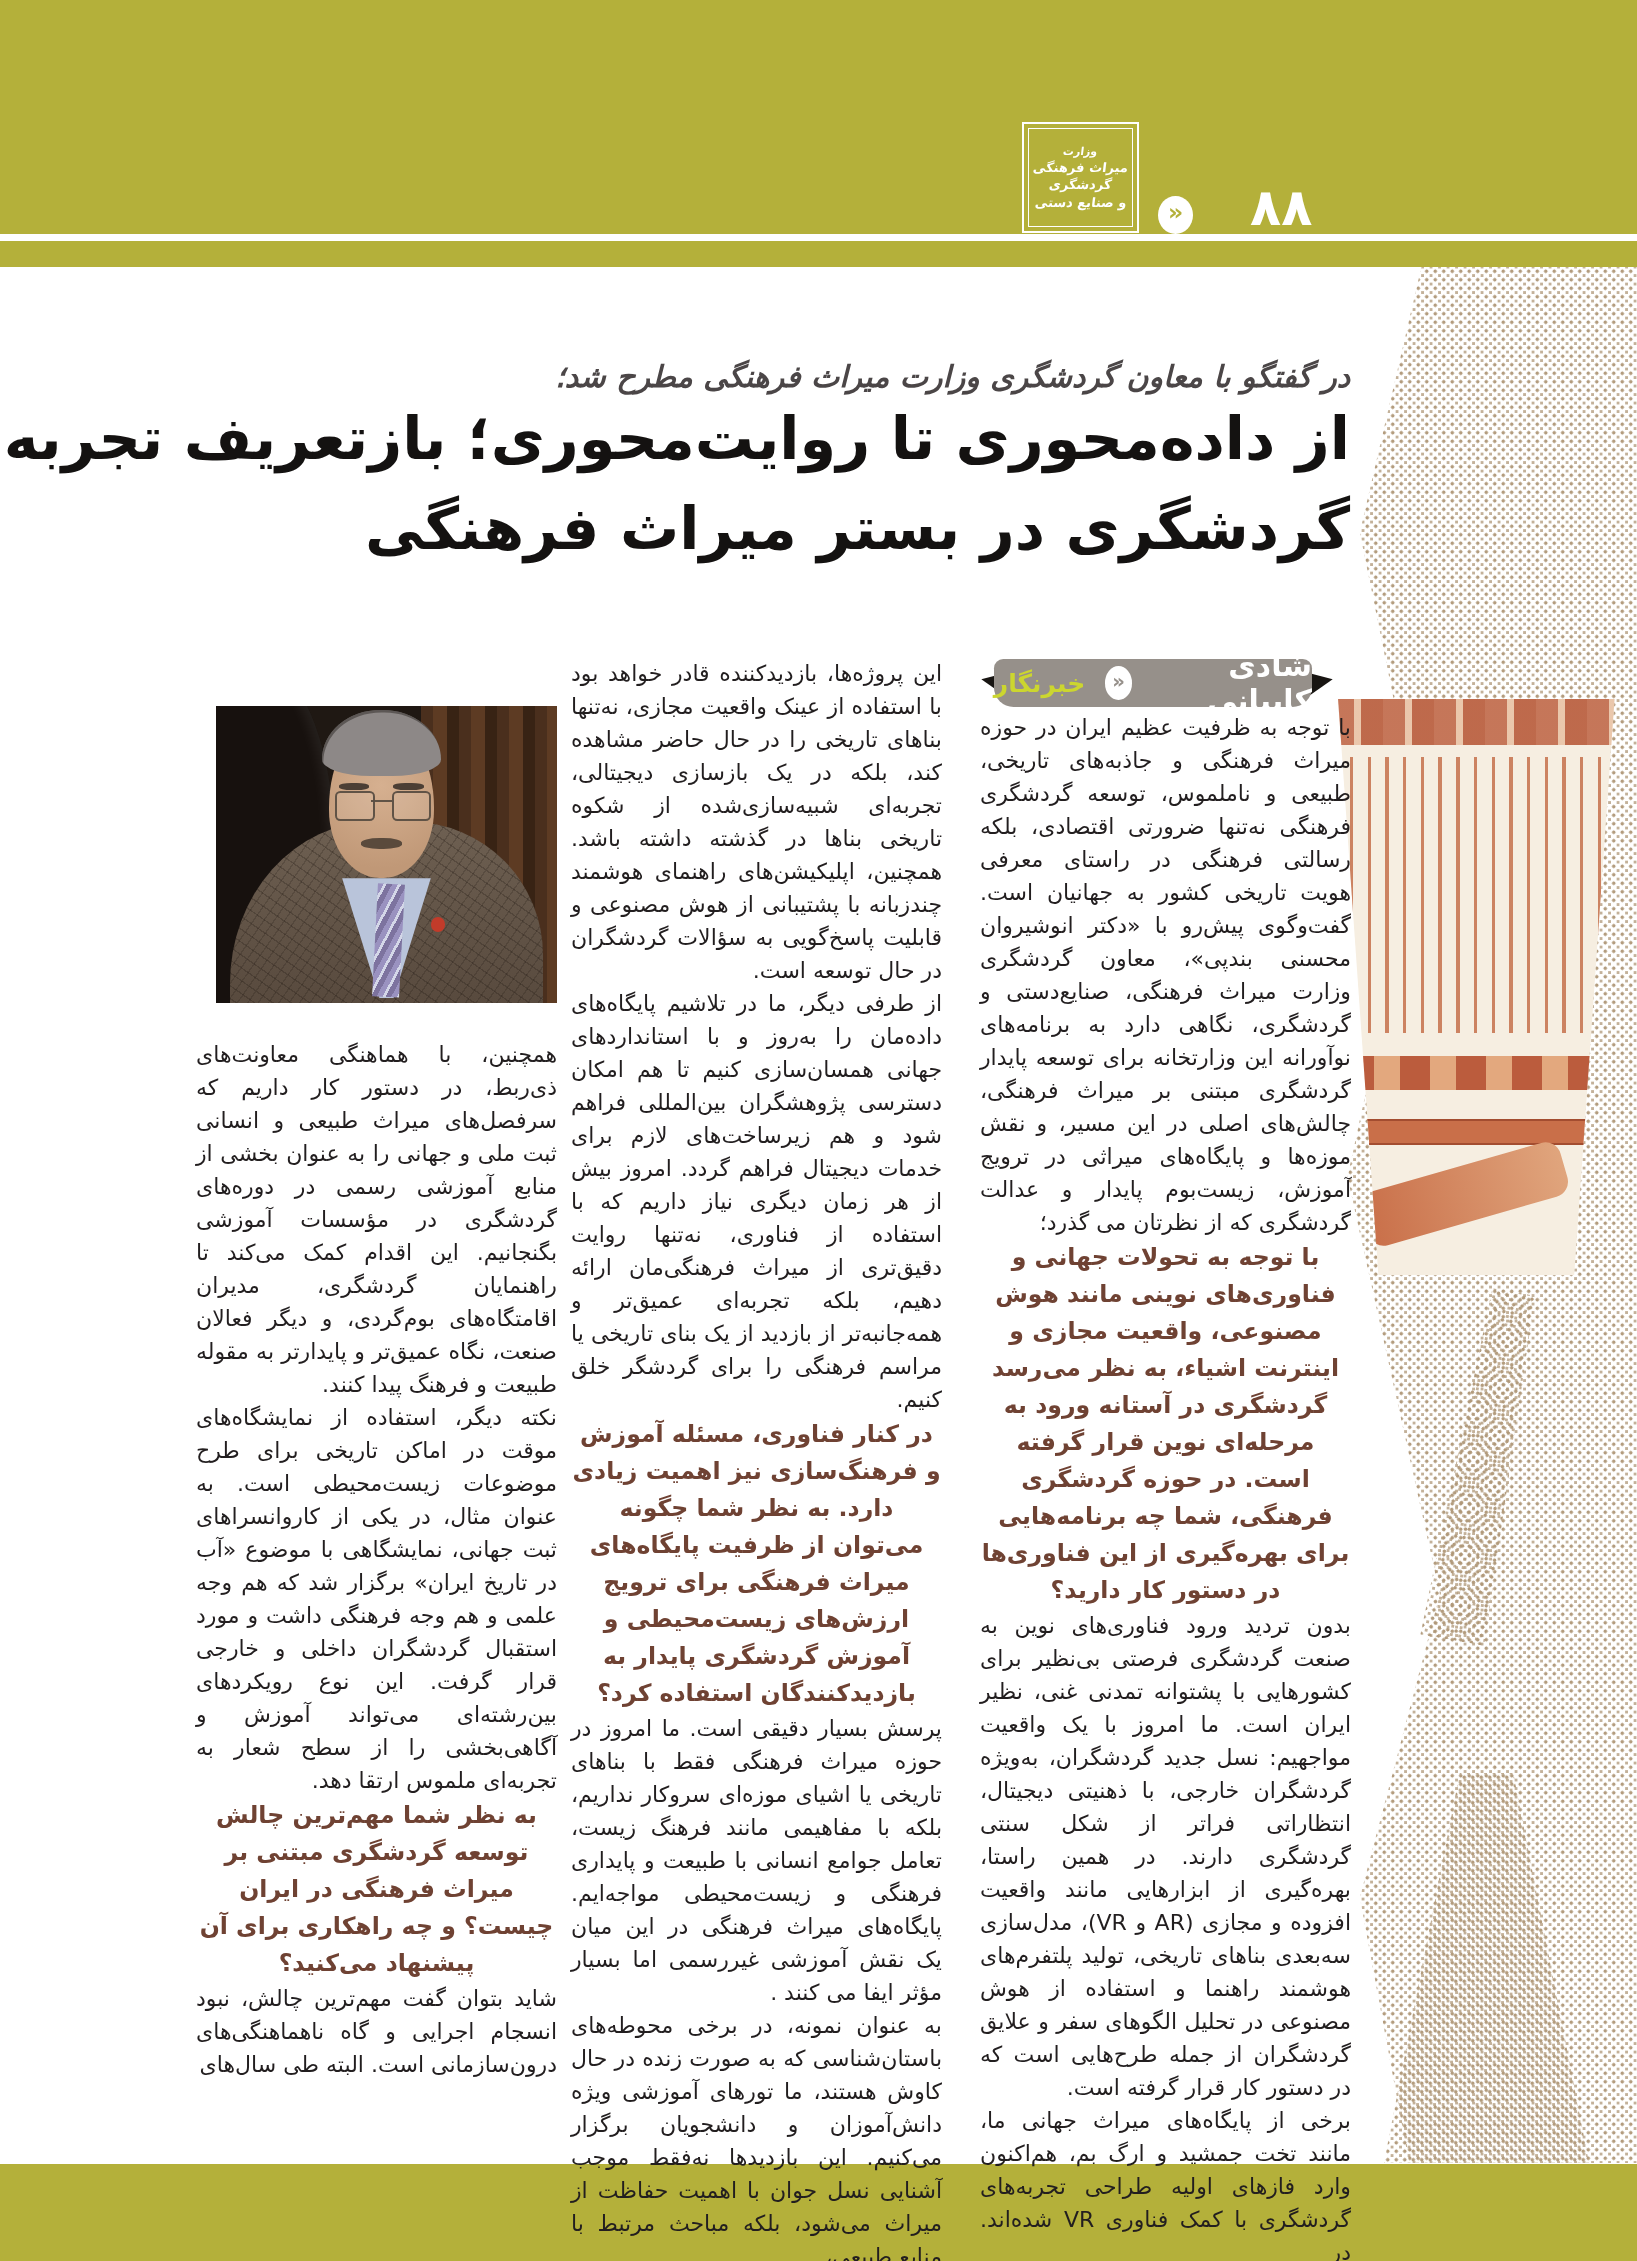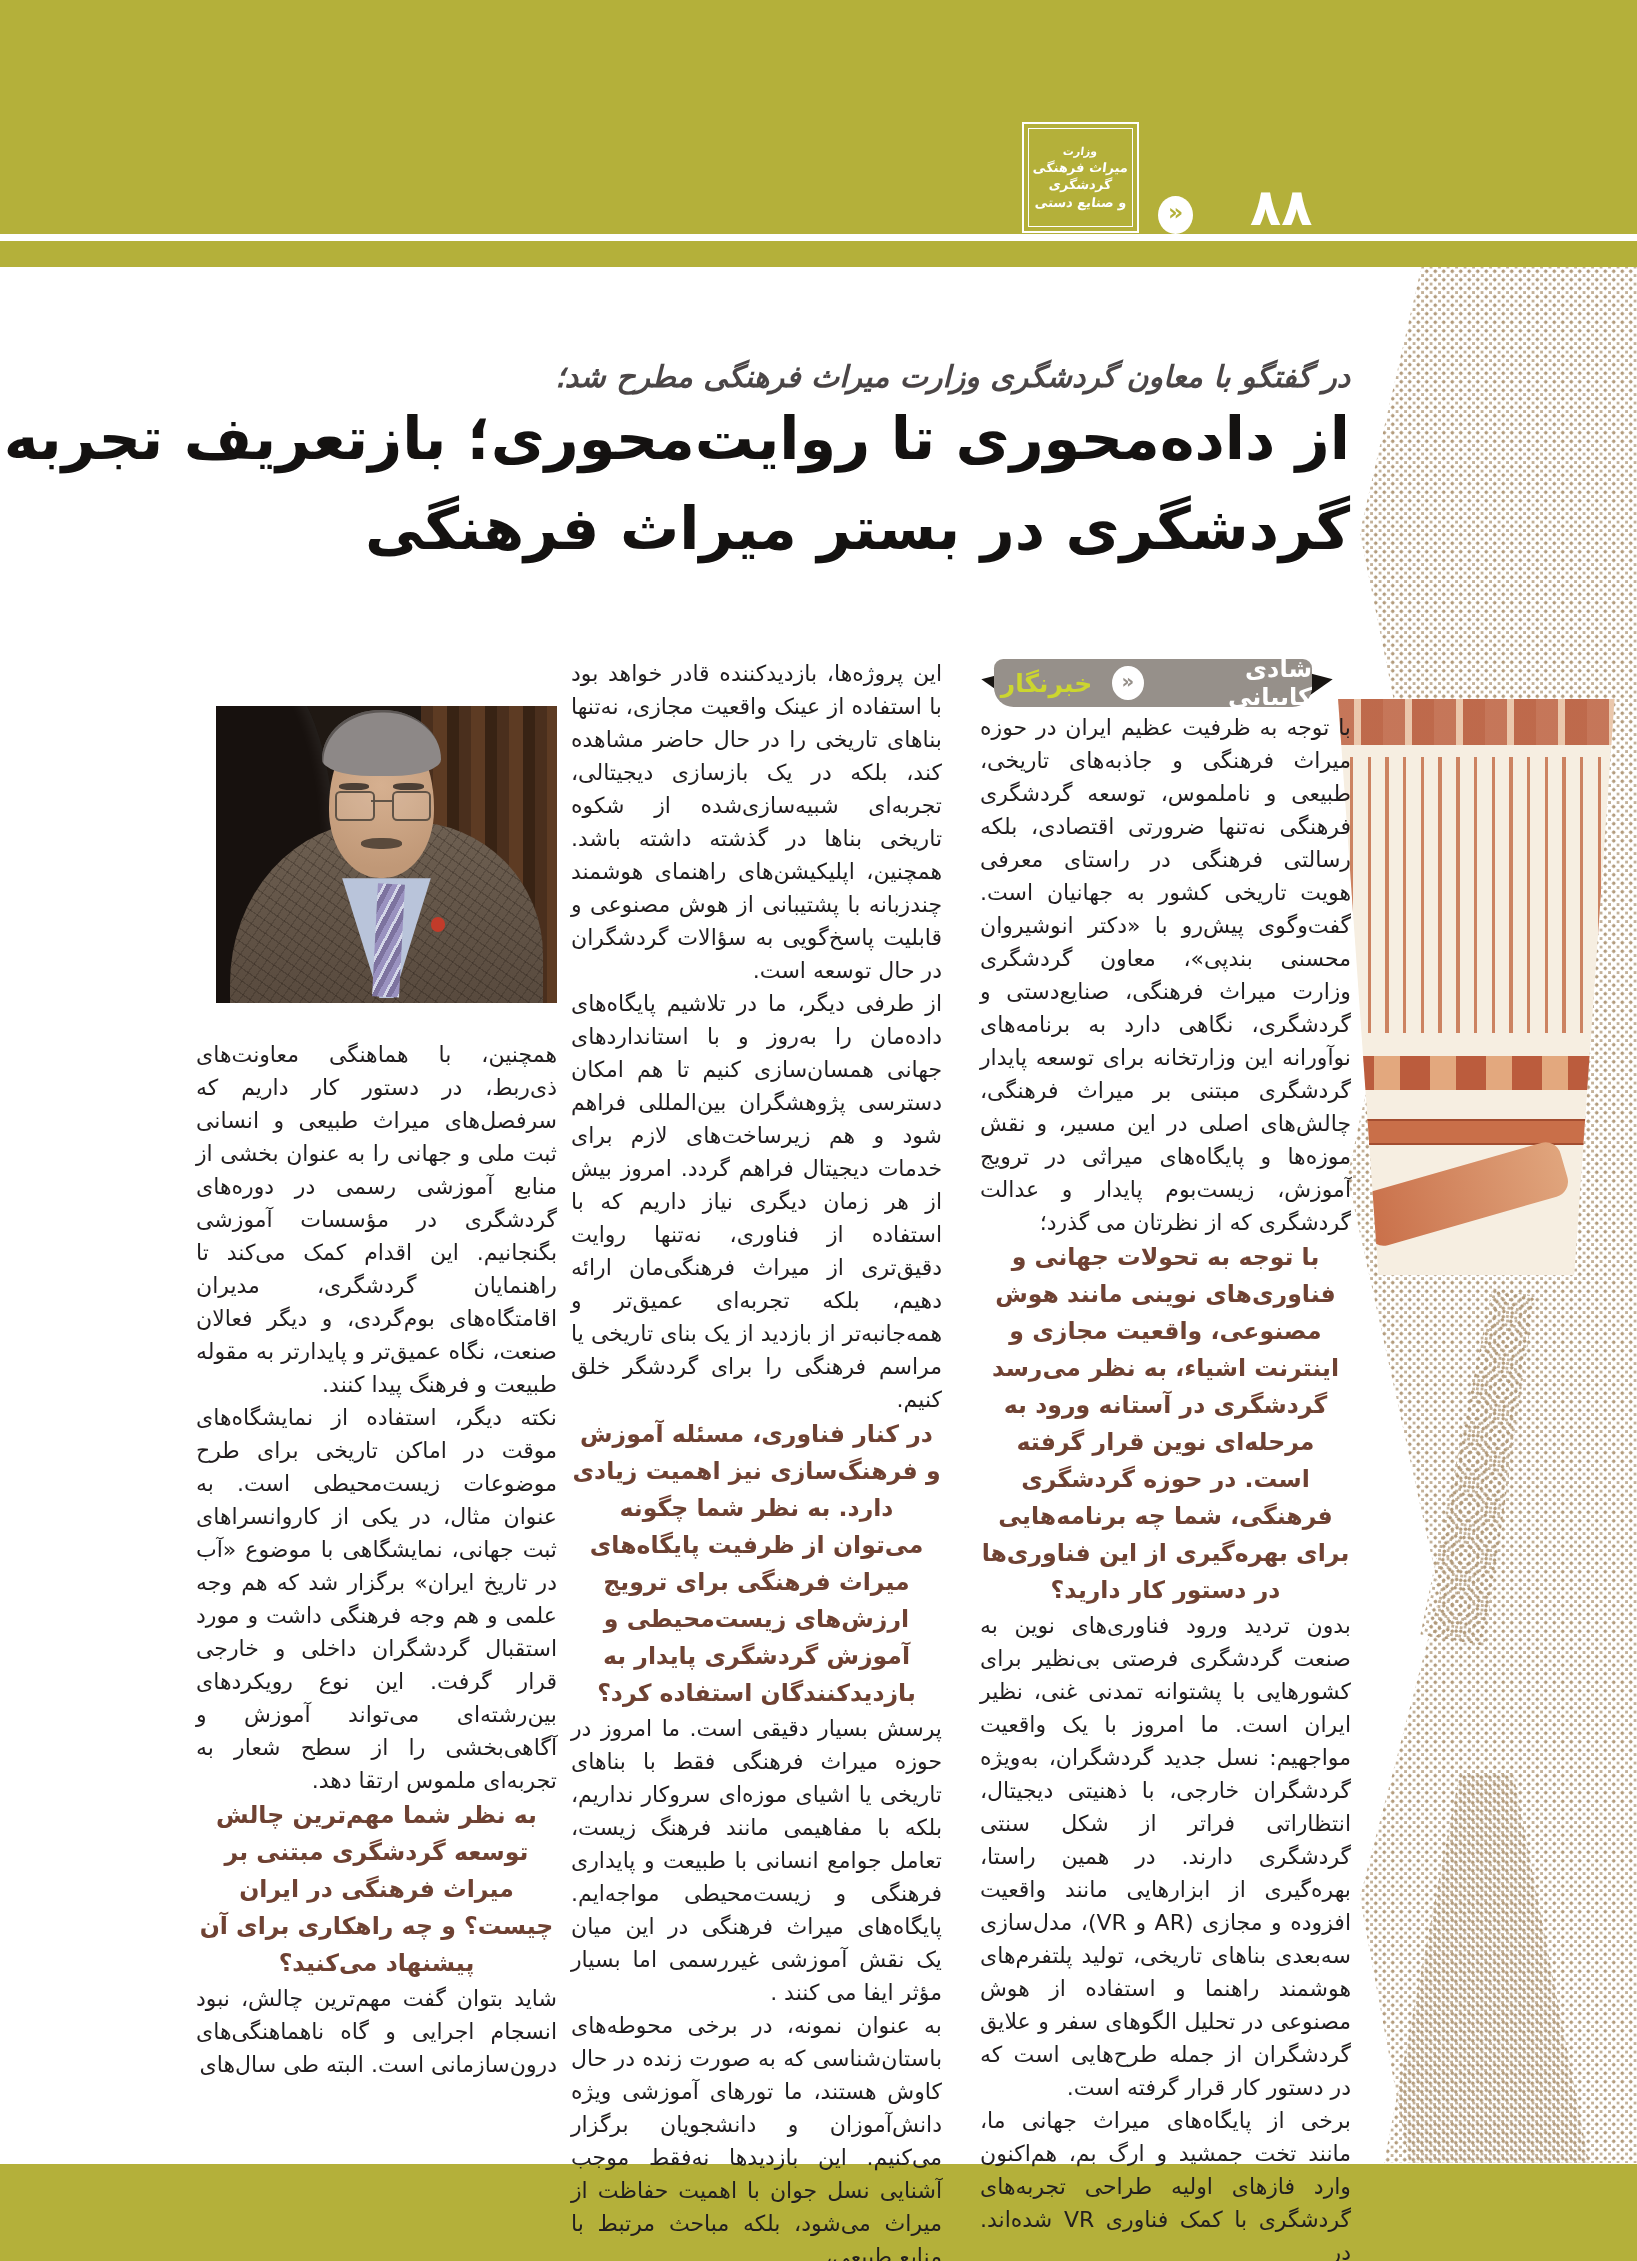--- a/index.html
+++ b/index.html
@@ -48,24 +48,24 @@
   .kicker{position:absolute;right:287px;top:359px;font-size:30px;font-weight:bold;color:#4b4647;white-space:nowrap;font-style:italic;}
   .headline{position:absolute;right:287px;top:394px;text-align:right;color:#141211;}
   .headline div{font-size:59px;font-weight:bold;line-height:1.52;white-space:nowrap;}
   
   .byline-wrap{position:absolute;left:980px;top:659px;width:371px;height:52px;}
   .wedge{position:absolute;top:3.9px;width:47px;height:41px;background:#181512;}
   .wedge-r{right:18.3px;clip-path:polygon(0 10%,100% 40%,25% 100%);}
   .wedge-l{left:1.3px;clip-path:polygon(100% 10%,0 40%,75% 100%);}
   .pill{position:absolute;left:13.8px;right:39px;top:0;height:48px;background:#96908a;
         border-radius:9.2px 9.2px 19.6px 19.6px;display:flex;align-items:center;justify-content:center;gap:19.6px;z-index:2;}
-  .pill .name{color:#fff;font-size:24px;font-weight:bold;}
+  .pill .name{color:#fff;font-size:30px;font-weight:bold;}
   .pill .circ{width:34px;height:34px;background:#fff;border-radius:50%;display:flex;align-items:center;justify-content:center;}
   .pill .circ span{color:#96908a;font-size:19.6px;font-weight:bold;padding-bottom:3.9px;}
-  .pill .role{color:#ccd62f;font-size:25px;font-weight:bold;padding-left:7px;}
+  .pill .role{color:#ccd62f;font-size:25px;font-weight:bold;}
   
   .col{position:absolute;width:371px;font-size:22px;line-height:33px;color:#221e1f;
        text-align:justify;}
   .col p{margin:0;}
   .q{font-weight:bold;color:#6f4233;text-align:center;font-size:23.6px;line-height:37px;margin:23.6px 0 15.7px;}
   .col-right{left:980px;top:711px;}
   .col-mid{left:571px;top:657px;}
   .col-left{left:196px;top:706px;width:361px;}
   
   .photo{position:relative;width:341px;height:297px;margin-bottom:35px;background:#1f1813;overflow:hidden;}

